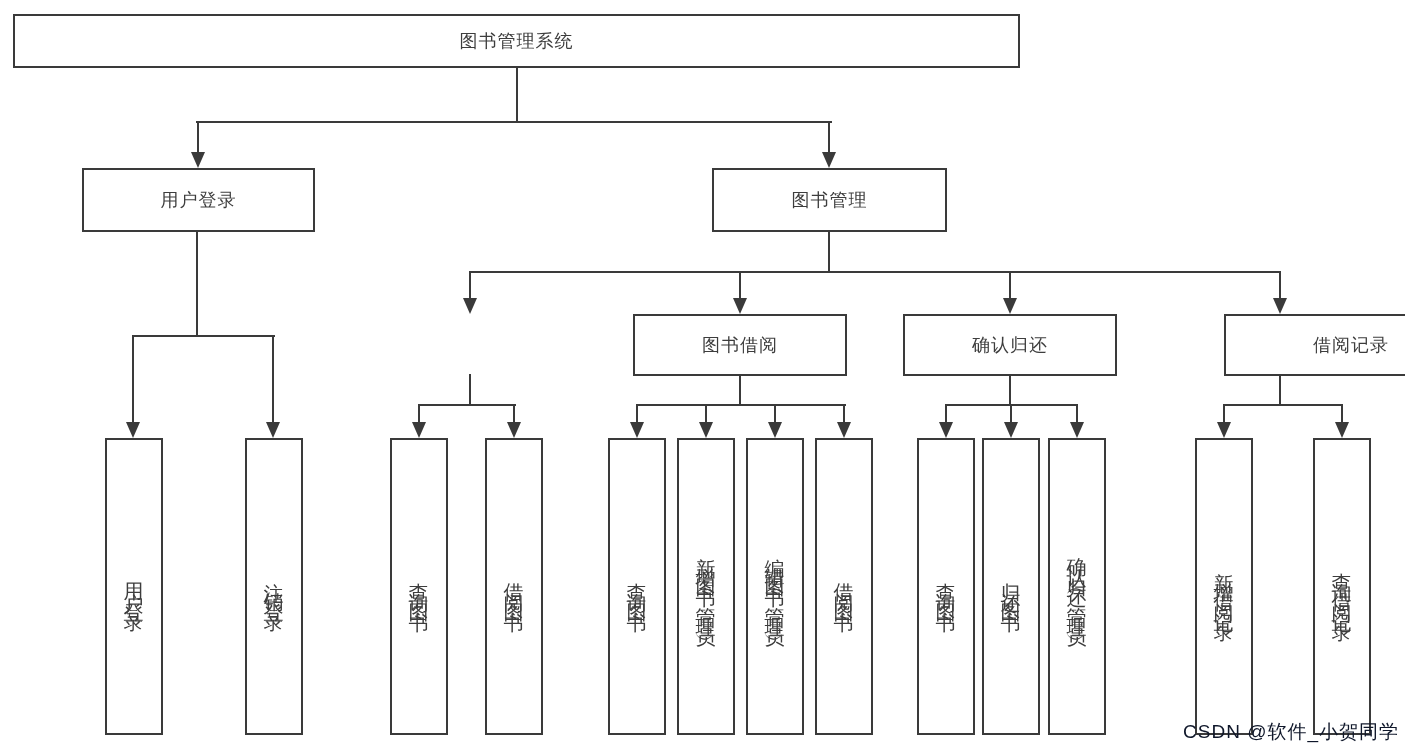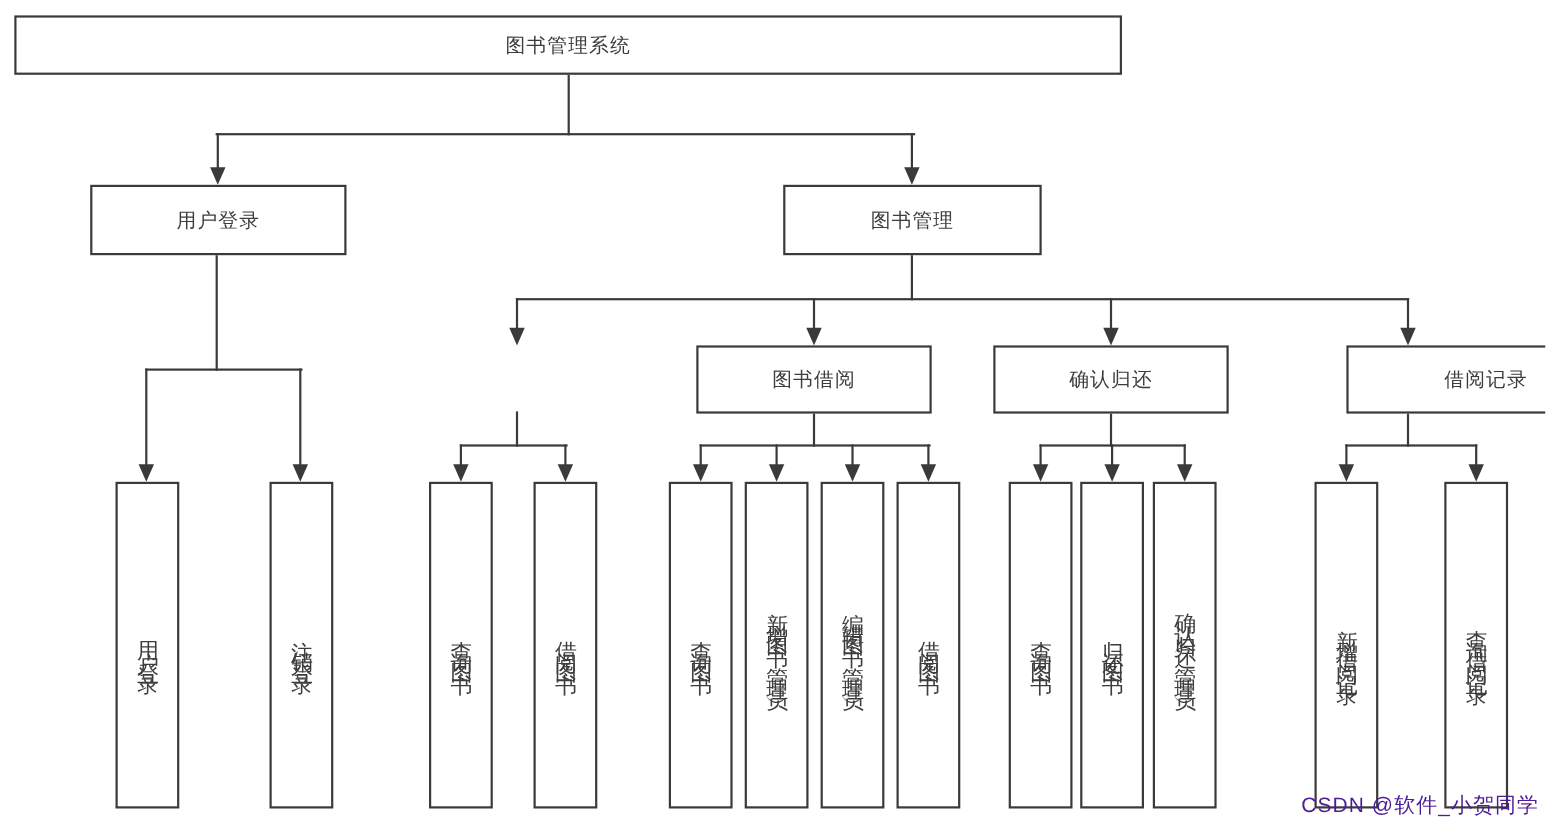--- a/index.html
+++ b/index.html
@@ -20,21 +20,21 @@
   .vbx span{
     writing-mode:vertical-lr;text-orientation:mixed;
     font-size:20px;color:#3d3d3d;letter-spacing:10px;line-height:1.1;
   }
   .lh{position:absolute;height:2px;background:#3a3a3a;z-index:1;}
   .lv{position:absolute;width:2px;background:#3a3a3a;z-index:1;}
   .ar{position:absolute;width:0;height:0;z-index:1;
       border-left:7px solid transparent;border-right:7px solid transparent;
       border-top:16px solid #3a3a3a;}
   .watermark{
-    position:absolute;right:6px;bottom:2px;font-size:19px;color:#4c1d95;
+    position:absolute;right:6px;bottom:2px;font-size:19px;color:#0f172a;
     letter-spacing:1px;z-index:3;white-space:nowrap;
   }
 </style>
 </head>
 <body>
 
 <div class="canvas">
 
   <i class="lv" style="left:516px;top:66px;height:57px"></i>
   <i class="lh" style="left:196px;top:121px;width:636px"></i>

